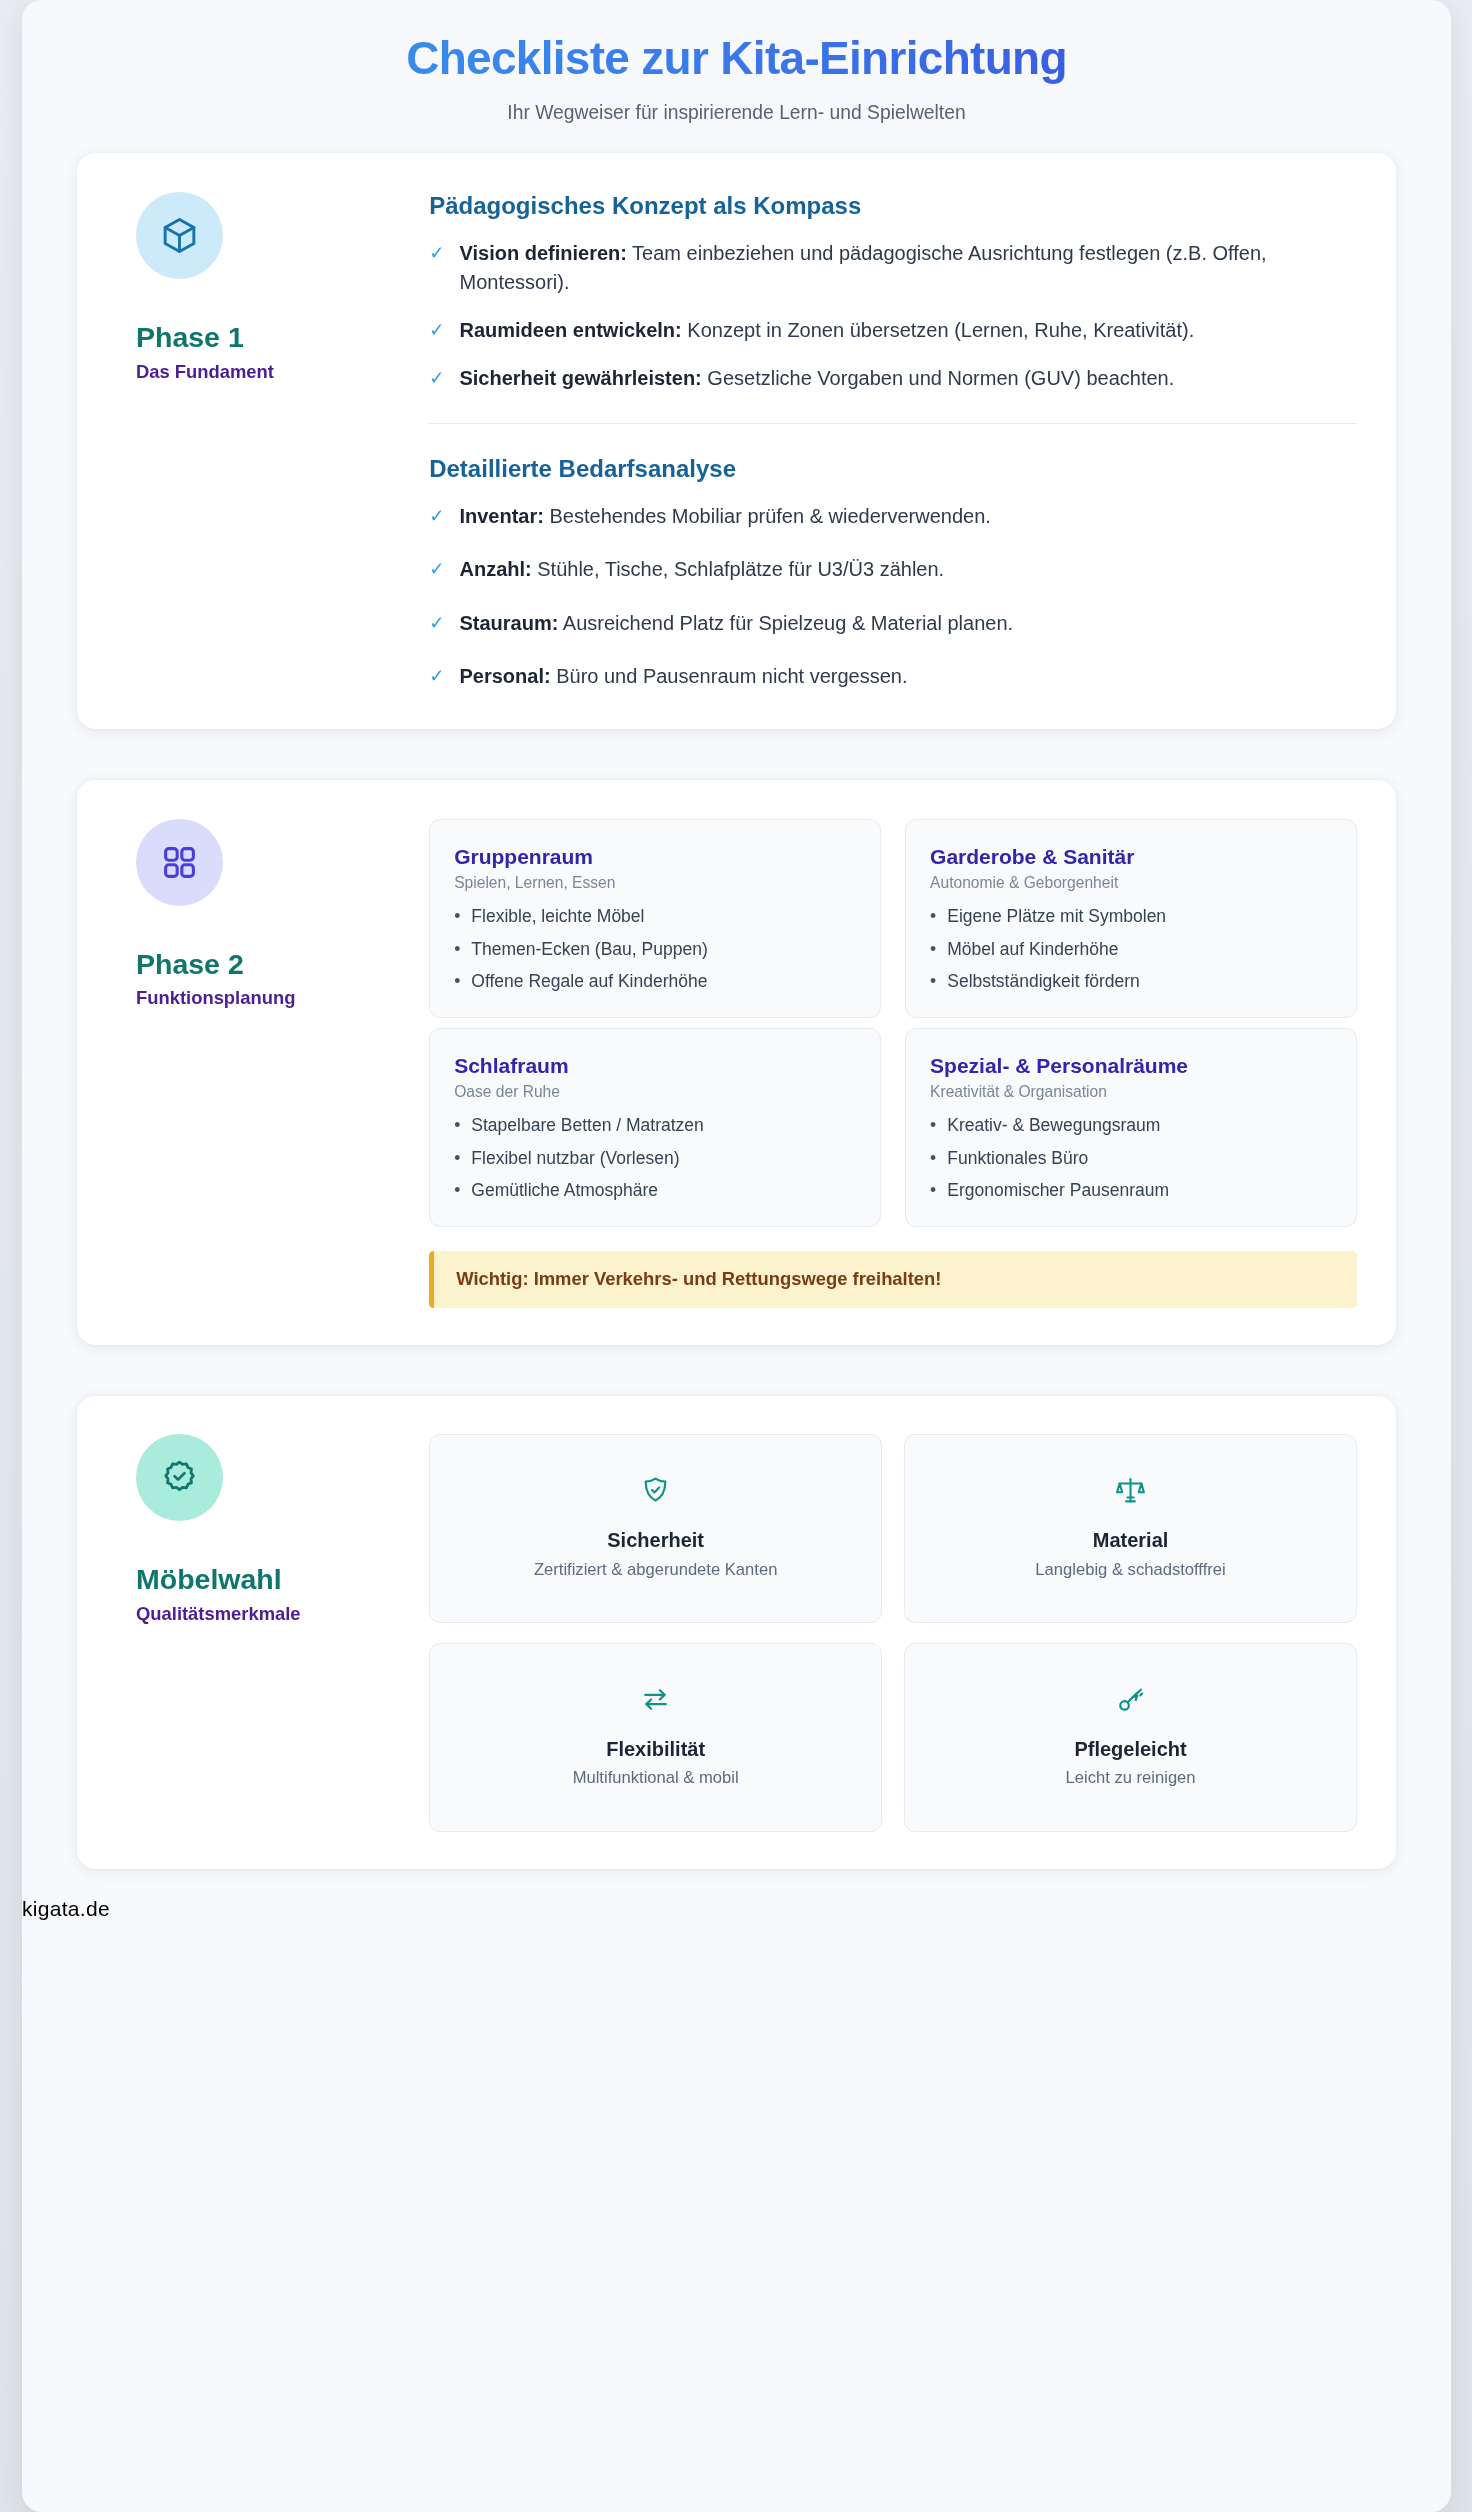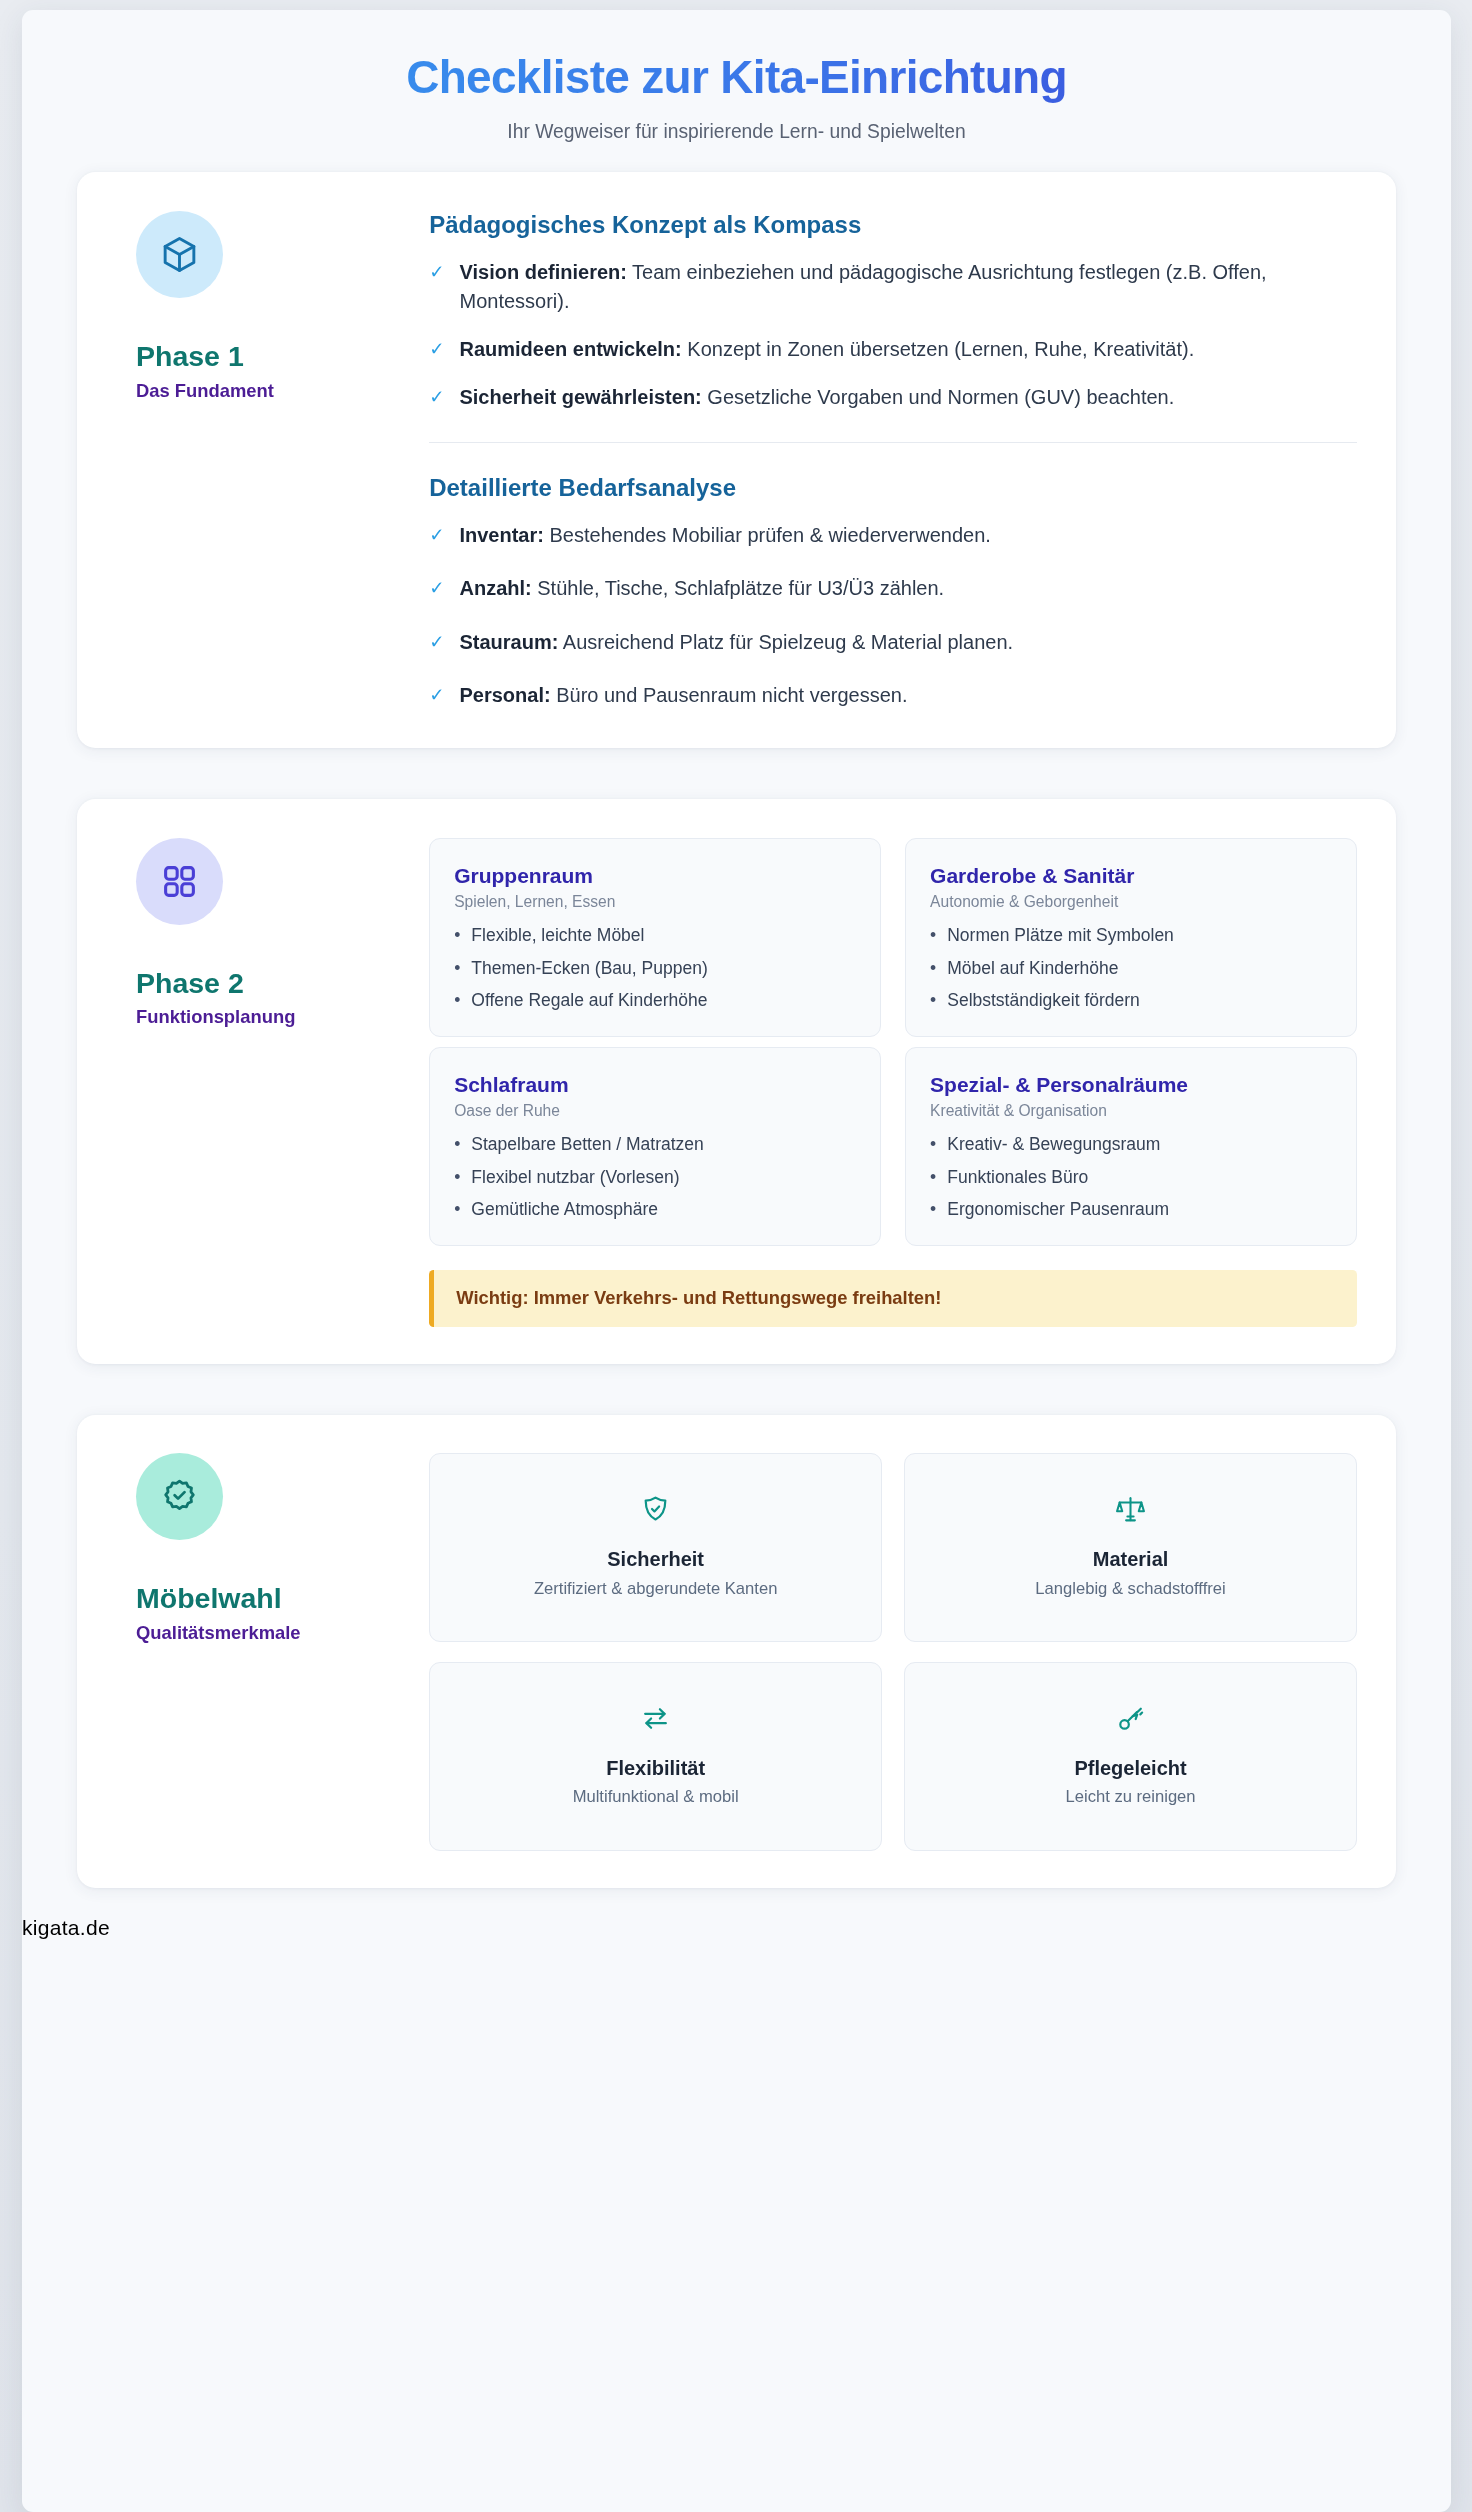--- a/index.html
+++ b/index.html
@@ -15,25 +15,25 @@
     width: 1473px;
     height: 2512px;
     overflow: hidden;
     display: flex;
     justify-content: center;
     background: linear-gradient(180deg, #e9ecf1 0%, #e4e8ee 60%, #e0e4eb 100%);
   }
 
   .page-wrap {
     width: 1429px;
-    margin-top: 10px;
+    margin-top: 0;
     background: #f7f9fc;
-    border-radius: 11px;
+    border-radius: 20px;
     box-shadow: 0 7.4px 31px rgba(40,55,80,0.10);
-    padding: 9px 0 57px 0;
+    padding: 0 0 57px 0;
     min-height: 2460px;
     position: relative;
   }
 
   
   .header {
     padding: 24px 37px 7.4px 37px;
     text-align: center;
   }
   .main-title {
@@ -339,21 +339,21 @@
                 </li>
             </ul>
           </div>
 
           <div class="room-card">
             <div class="room-title">Garderobe &amp; Sanitär</div>
             <div class="room-sub">Autonomie &amp; Geborgenheit</div>
             <ul class="room-list">
               <li>
                   <span class="bullet">•</span>
-                  <span>Normen Plätze mit Symbolen</span>
+                  <span>Eigene Plätze mit Symbolen</span>
                 </li>
               <li>
                   <span class="bullet">•</span>
                   <span>Möbel auf Kinderhöhe</span>
                 </li>
               <li>
                   <span class="bullet">•</span>
                   <span>Selbstständigkeit fördern</span>
                 </li>
             </ul>

